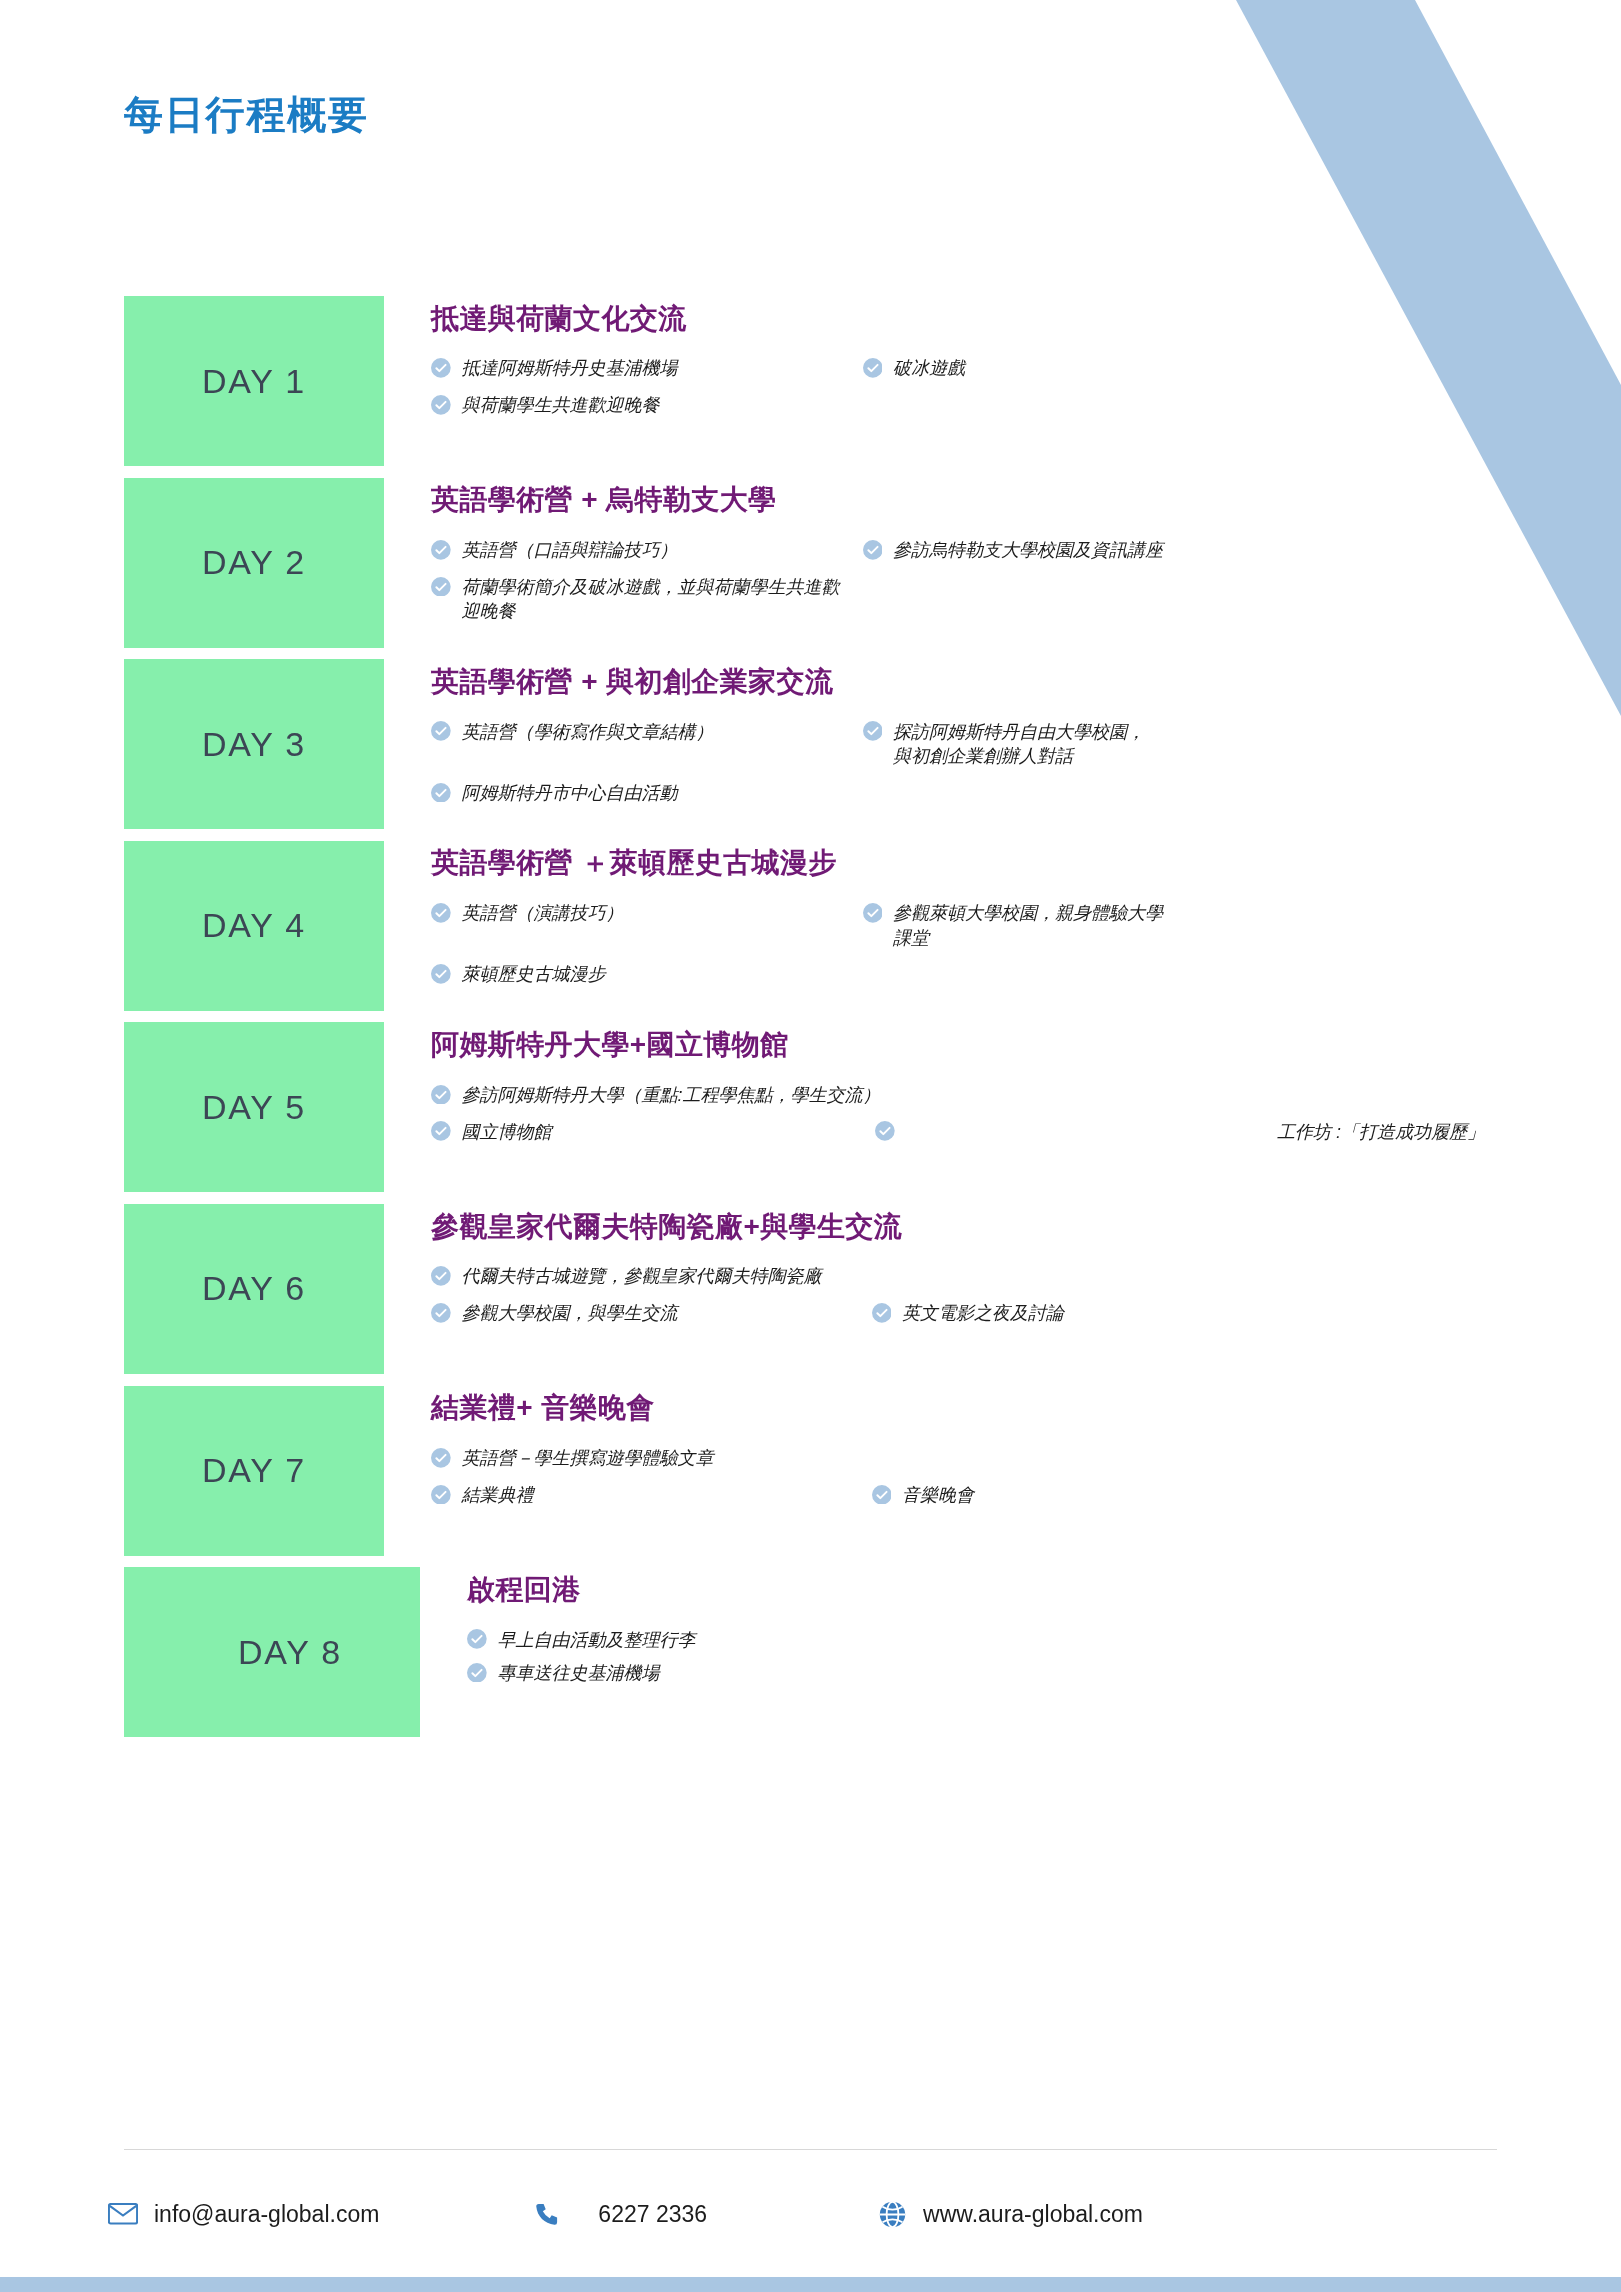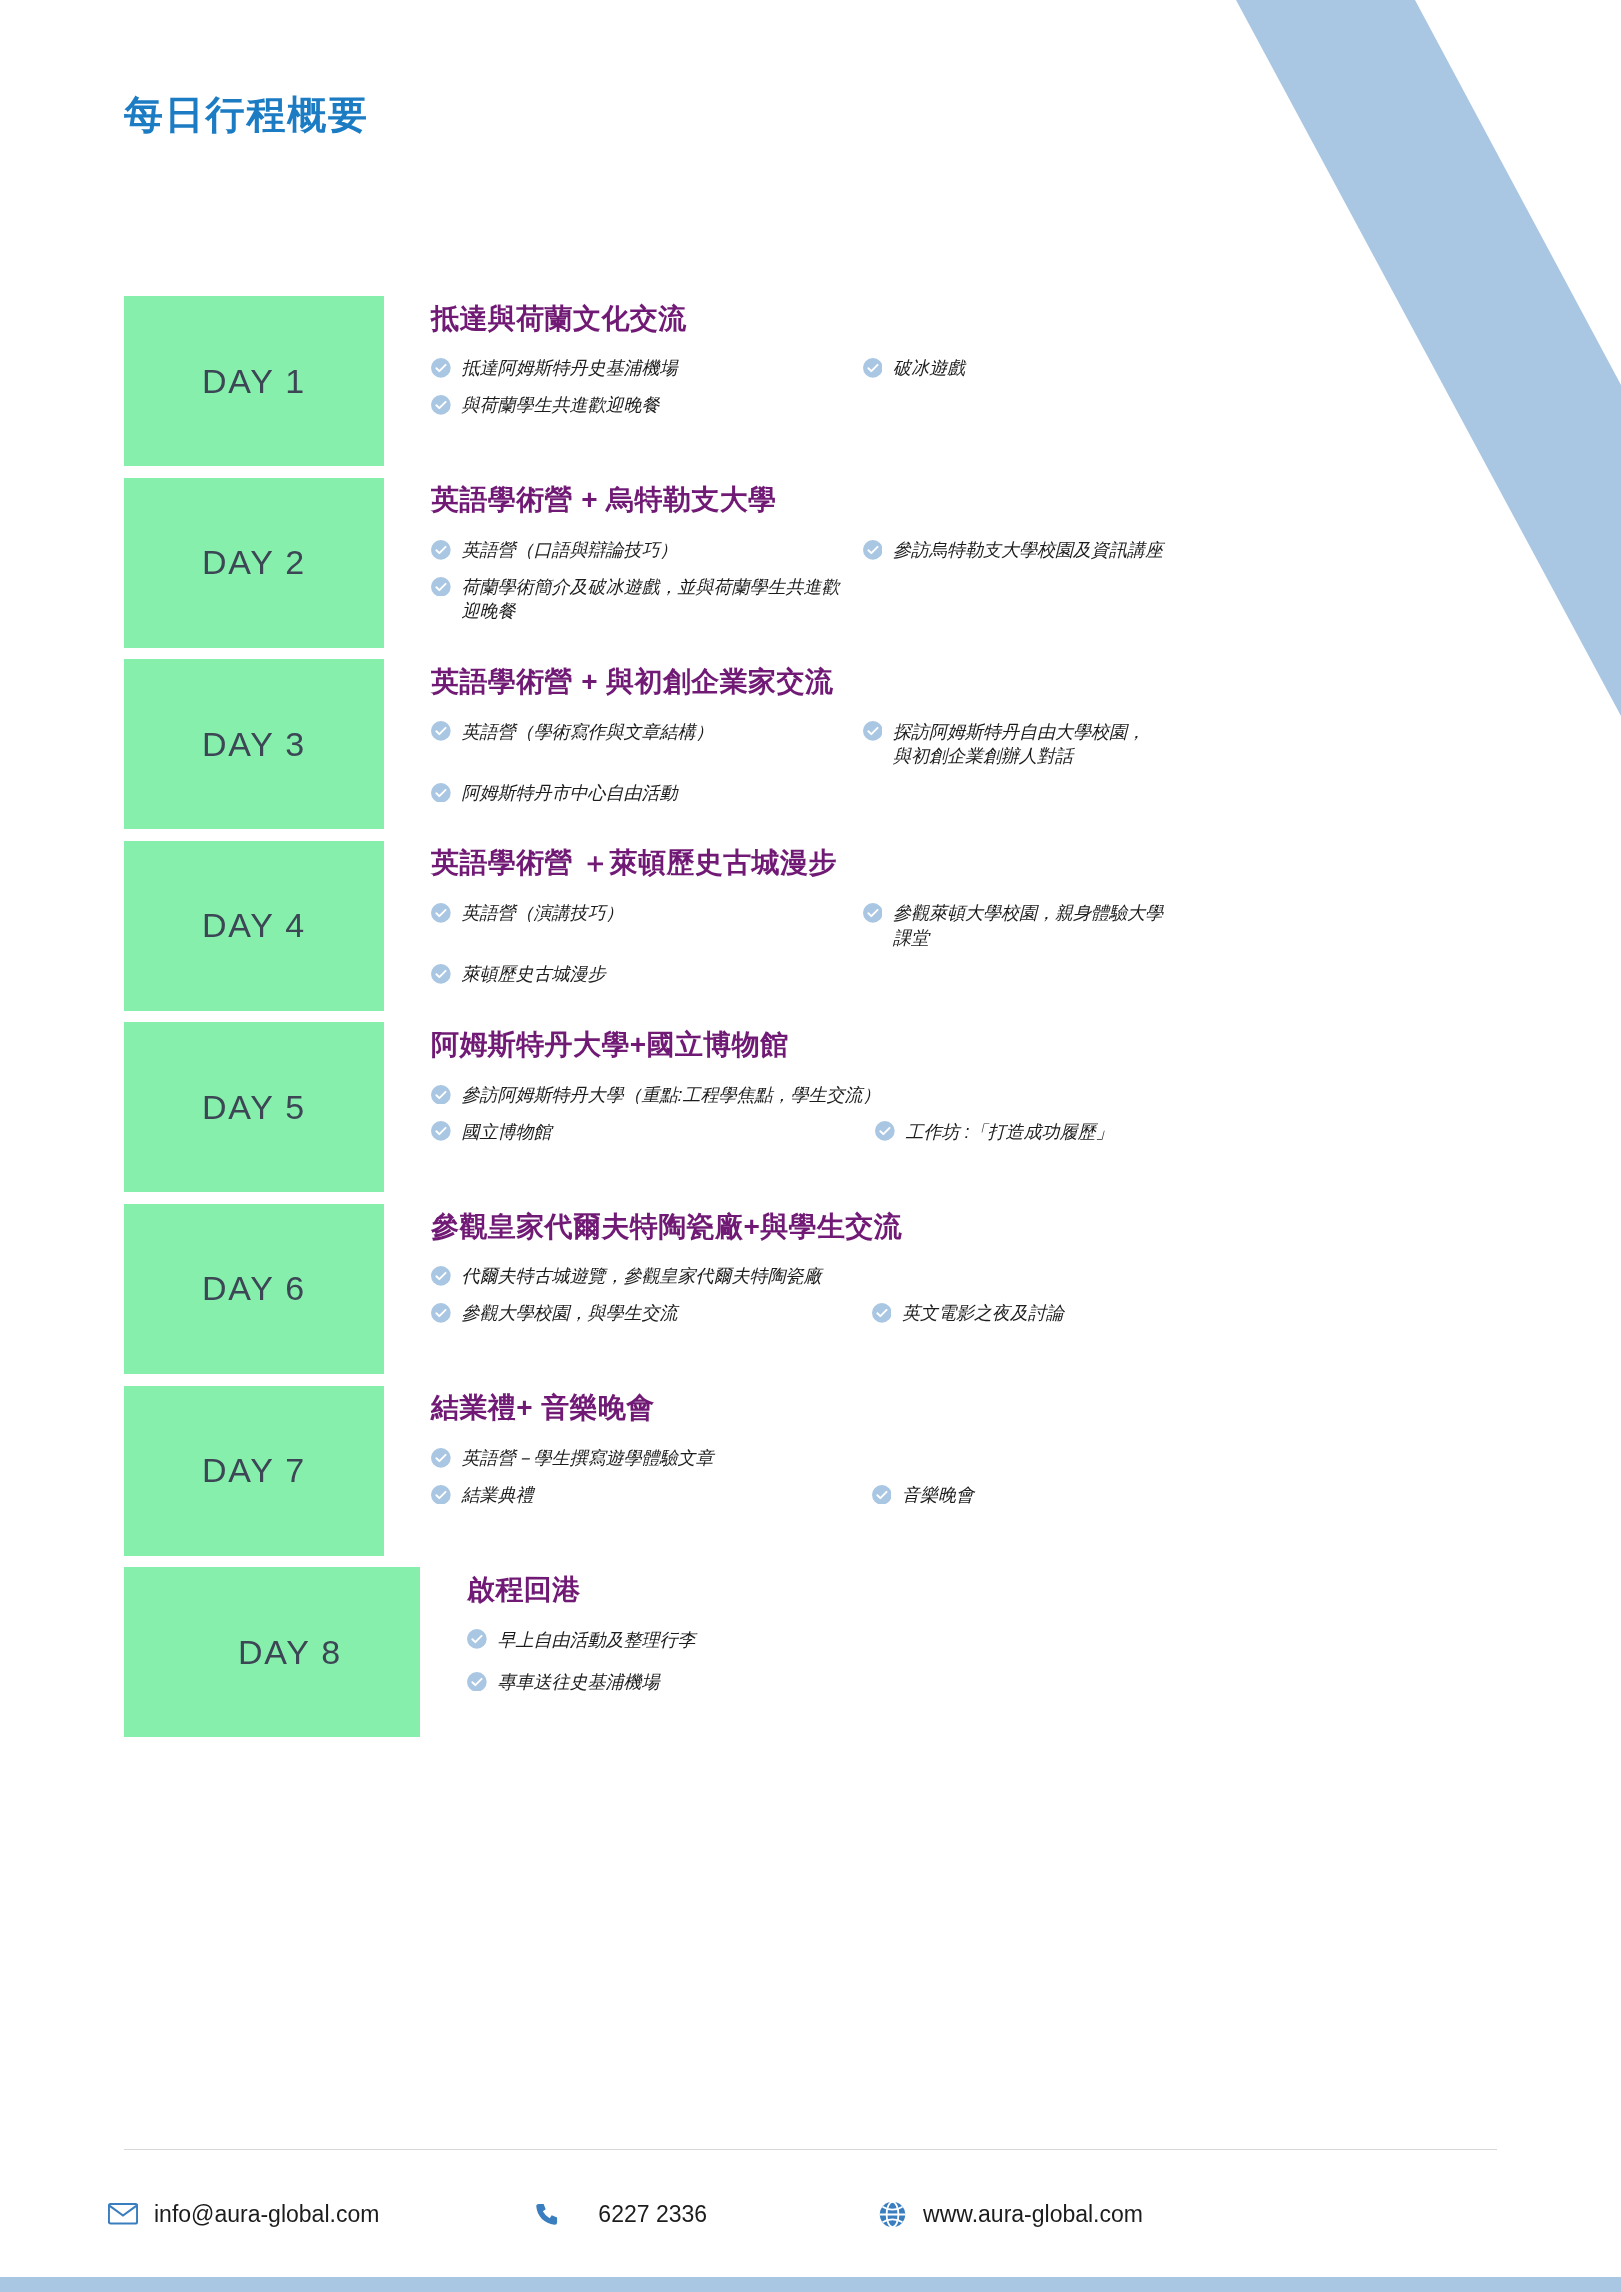--- a/index.html
+++ b/index.html
@@ -340,21 +340,21 @@
         </div>
         <div class="item">
           <span class="check-icon">
               <svg viewBox="0 0 22 22" width="19.7" height="19.7">
                 <circle cx="11" cy="11" r="11" fill="#a9c6e2"></circle>
                 <path d="M6 11.4l3.3 3.3L16.3 7.7" fill="none" stroke="#ffffff" stroke-width="2.2" stroke-linecap="round" stroke-linejoin="round"></path>
               </svg>
             </span>
           <span class="item-text">國立博物館</span>
         </div>
-        <div class="item" style="padding-left:12.5px;">
+        <div class="item" style="padding-left:12.5px;justify-content:space-between;">
           <span class="check-icon">
               <svg viewBox="0 0 22 22" width="19.7" height="19.7">
                 <circle cx="11" cy="11" r="11" fill="#a9c6e2"></circle>
                 <path d="M6 11.4l3.3 3.3L16.3 7.7" fill="none" stroke="#ffffff" stroke-width="2.2" stroke-linecap="round" stroke-linejoin="round"></path>
               </svg>
             </span>
           <span class="item-text">工作坊 :「打造成功履歷」</span>
         </div>
       </div>
     </div>
@@ -429,21 +429,21 @@
           <span class="item-text">音樂晚會</span>
         </div>
       </div>
     </div>
   </div>
 
   <div class="day-row h8">
     <div class="day-badge">DAY 8</div>
     <div class="day-body">
       <div class="day-title">啟程回港</div>
-      <div class="items-grid" style="row-gap:17px;">
+      <div class="items-grid" style="row-gap:8px;">
         <div class="item" style="grid-column: 1 / span 2;">
           <span class="check-icon">
               <svg viewBox="0 0 22 22" width="19.7" height="19.7">
                 <circle cx="11" cy="11" r="11" fill="#a9c6e2"></circle>
                 <path d="M6 11.4l3.3 3.3L16.3 7.7" fill="none" stroke="#ffffff" stroke-width="2.2" stroke-linecap="round" stroke-linejoin="round"></path>
               </svg>
             </span>
           <span class="item-text">早上自由活動及整理行李</span>
         </div>
         <div class="item" style="grid-column: 1 / span 2;">

